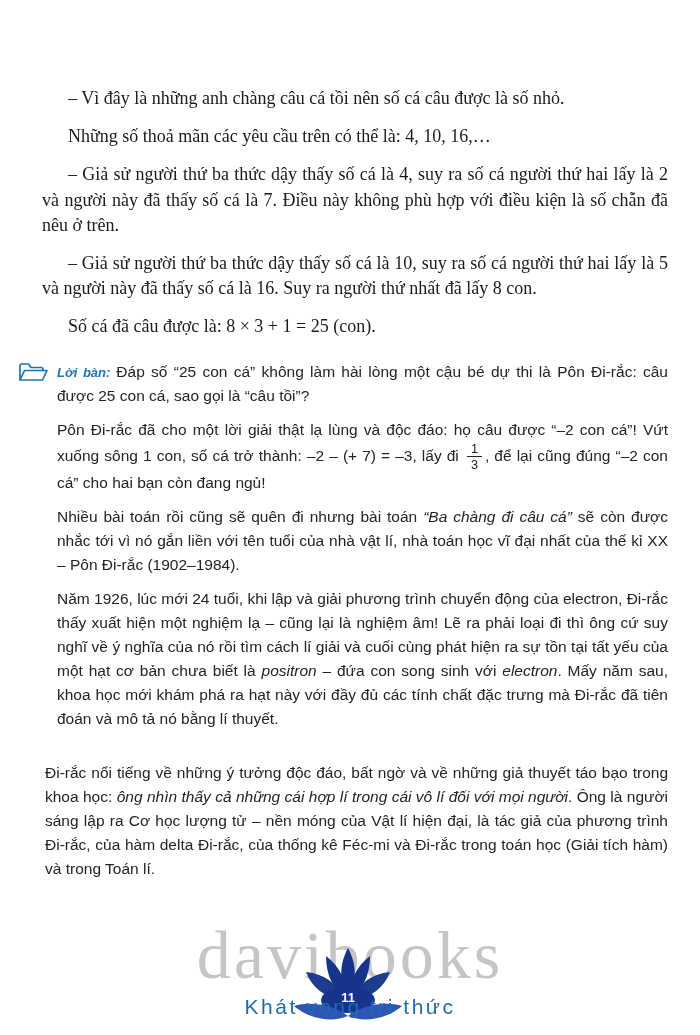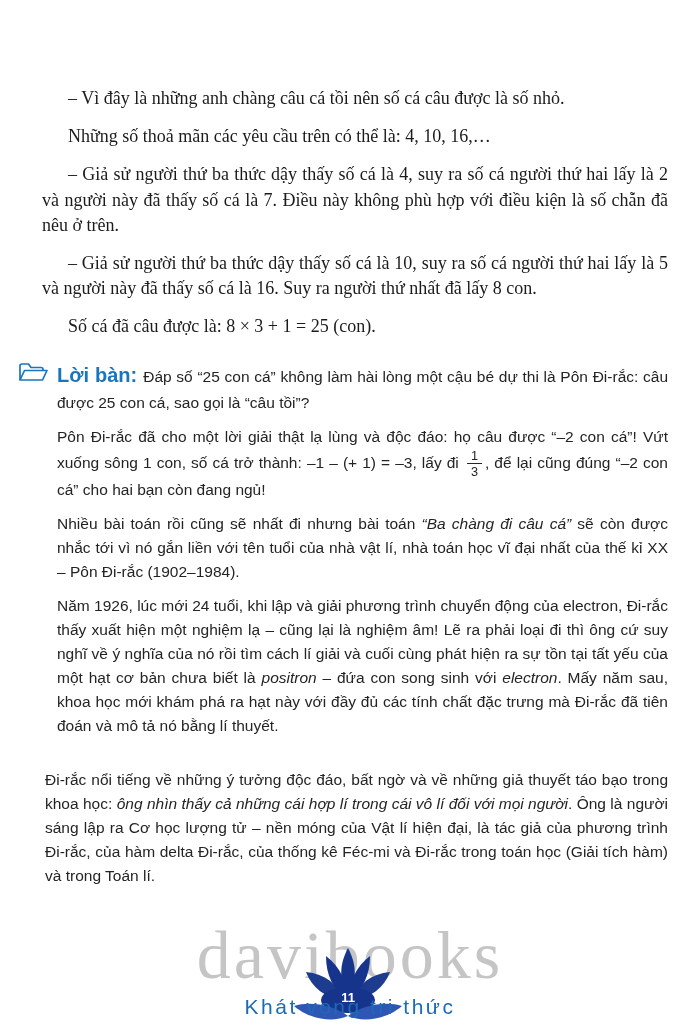--- a/index.html
+++ b/index.html
@@ -38,21 +38,22 @@
   }
   .loi-ban p {
     text-align:justify;
     margin-bottom:10px;
     position:relative;
   }
   .loi-ban p.outdent { margin-left:-12px; margin-top:30px; }
   .lb-label {
     color:#1B75BB;
     font-weight:bold;
-    font-size:20px;
+    font-style:italic;
+    font-size:13px;
     margin-right:6px;
   }
   .folder-icon {
     position:absolute;
     left:-39px; top:2px;
     width:30px; height:20px;
     display:inline-block;
   }
   .it { font-style:italic; }
   
@@ -120,22 +121,22 @@
 
   <section class="loi-ban">
     <p>
       <span class="folder-icon">
         <svg width="30" height="20" viewBox="0 0 30 20" aria-hidden="true">
           <path d="M2 18 L2 4 Q2 2 4 2 L10.5 2 L13 5.5 L23 5.5 Q25 5.5 25 7.5 L25 8.5" fill="none" stroke="#1B75BB" stroke-width="1.7" stroke-linejoin="round"></path>
           <path d="M2 18 L6.5 8.5 L29 8.5 L24.5 18 Z" fill="none" stroke="#1B75BB" stroke-width="1.7" stroke-linejoin="round"></path>
         </svg>
       </span><span class="lb-label">Lời bàn:</span><span><span>Đáp số “25 con cá” không làm hài lòng một cậu bé dự thi là Pôn Đi-rắc: câu được 25 con cá, sao gọi là “câu tồi”?</span></span>
     </p>
-    <p><span>Pôn Đi-rắc đã cho một lời giải thật lạ lùng và độc đáo: họ câu được “–2 con cá”! Vứt xuống sông 1 con, số cá trở thành: –1 – (+ 1) = –3, lấy đi </span><span class="frac"><span class="fnum">1</span><span class="fden">3</span></span><span>, để lại cũng đúng “–2 con cá” cho hai bạn còn đang ngủ!</span></p>
-    <p><span>Nhiều bài toán rồi cũng sẽ nhất đi nhưng bài toán </span><span class="it">“Ba chàng đi câu cá”</span><span> sẽ còn được nhắc tới vì nó gắn liền với tên tuổi của nhà vật lí, nhà toán học vĩ đại nhất của thế kỉ XX – Pôn Đi-rắc (1902–1984).</span></p>
+    <p><span>Pôn Đi-rắc đã cho một lời giải thật lạ lùng và độc đáo: họ câu được “–2 con cá”! Vứt xuống sông 1 con, số cá trở thành: –2 – (+ 7) = –3, lấy đi </span><span class="frac"><span class="fnum">1</span><span class="fden">3</span></span><span>, để lại cũng đúng “–2 con cá” cho hai bạn còn đang ngủ!</span></p>
+    <p><span>Nhiều bài toán rồi cũng sẽ quên đi nhưng bài toán </span><span class="it">“Ba chàng đi câu cá”</span><span> sẽ còn được nhắc tới vì nó gắn liền với tên tuổi của nhà vật lí, nhà toán học vĩ đại nhất của thế kỉ XX – Pôn Đi-rắc (1902–1984).</span></p>
     <p><span>Năm 1926, lúc mới 24 tuổi, khi lập và giải phương trình chuyển động của electron, Đi-rắc thấy xuất hiện một nghiệm lạ – cũng lại là nghiệm âm! Lẽ ra phải loại đi thì ông cứ suy nghĩ về ý nghĩa của nó rồi tìm cách lí giải và cuối cùng phát hiện ra sự tồn tại tất yếu của một hạt cơ bản chưa biết là </span><span class="it">positron</span><span> – đứa con song sinh với </span><span class="it">electron</span><span>. Mấy năm sau, khoa học mới khám phá ra hạt này với đầy đủ các tính chất đặc trưng mà Đi-rắc đã tiên đoán và mô tả nó bằng lí thuyết.</span></p>
     <p class="outdent"><span>Đi-rắc nổi tiếng về những ý tưởng độc đáo, bất ngờ và về những giả thuyết táo bạo trong khoa học: </span><span class="it">ông nhìn thấy cả những cái hợp lí trong cái vô lí đối với mọi người</span><span>. Ông là người sáng lập ra Cơ học lượng tử – nền móng của Vật lí hiện đại, là tác giả của phương trình Đi-rắc, của hàm delta Đi-rắc, của thống kê Féc-mi và Đi-rắc trong toán học (Giải tích hàm) và trong Toán lí.</span></p>
   </section>
 
   <div class="watermark">davibooks</div>
 
   <div class="lotus">
     <svg width="112" height="88" viewBox="0 0 112 88" aria-hidden="true">
 
       <path d="M14 24 C20 40 33 50 52 52 C46 36 33 26 14 24 Z" fill="#1d3c8f"></path>

